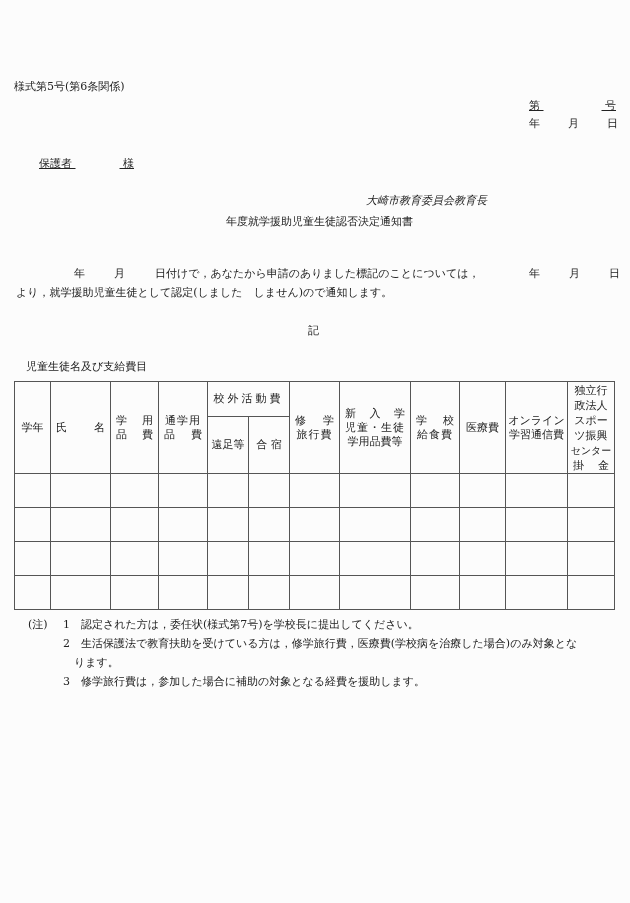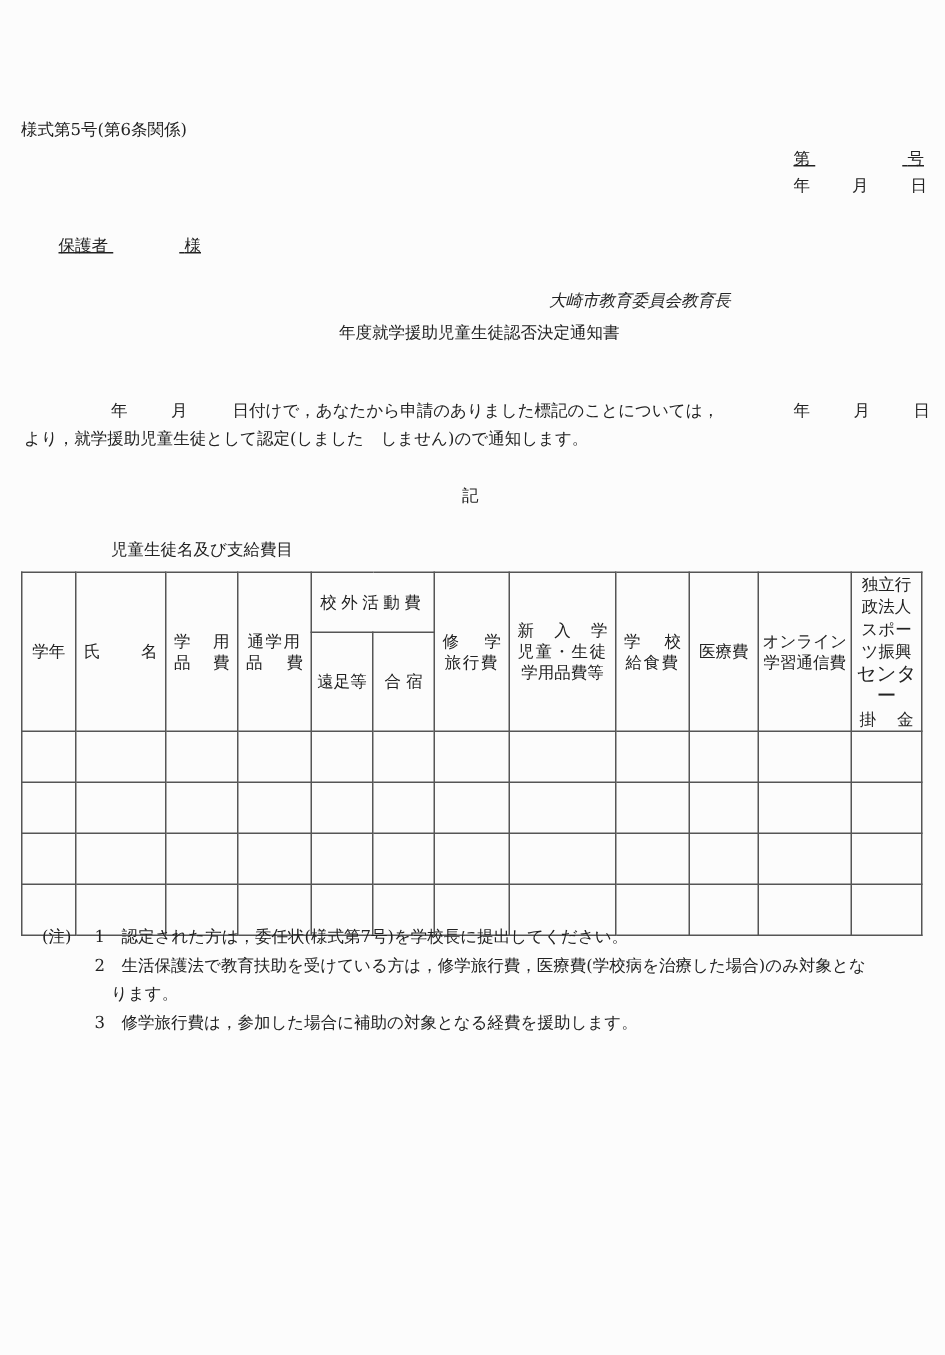--- a/index.html
+++ b/index.html
@@ -60,21 +60,21 @@
   <span>年</span>
   <span class="sp" style="width:22px;"></span>
   <span>月</span>
   <span class="sp" style="width:22px;"></span>
   <span>日</span>
 </div>
 <div class="abs" style="left:16px;top:286px;text-align:center;">より，就学援助児童生徒として認定(しました　しません)ので通知します。</div>
 
 <div class="abs" style="left:308px;top:324px;">記</div>
 
-<div class="abs" style="left:26px;top:360px;margin-left:48px;">児童生徒名及び支給費目</div>
+<div class="abs" style="left:26px;top:360px;">児童生徒名及び支給費目</div>
 
 <table class="grid">
   <colgroup>
     <col style="width:36px">
       <col style="width:60px">
       <col style="width:48px">
       <col style="width:49px">
     <col style="width:41px">
       <col style="width:41px">
       <col style="width:50px">
@@ -137,21 +137,21 @@
     <td rowspan="2"><span>医療費</span></td>
     <td rowspan="2">
       <div>オンライン</div>
       <div>学習通信費</div>
     </td>
     <td rowspan="2" style="line-height:15px;">
       <div>独立行</div>
       <div>政法人</div>
       <div>スポー</div>
       <div>ツ振興</div>
-      <div style="font-size:13px;">センター</div>
+      <div style="font-size:10px;">センター</div>
       <div class="jt">
             <span>掛</span>
             <span>金</span>
           </div>
     </td>
   </tr>
   <tr style="height:57px;">
     <td><span>遠足等</span></td>
     <td><span>合 宿</span></td>
   </tr>

